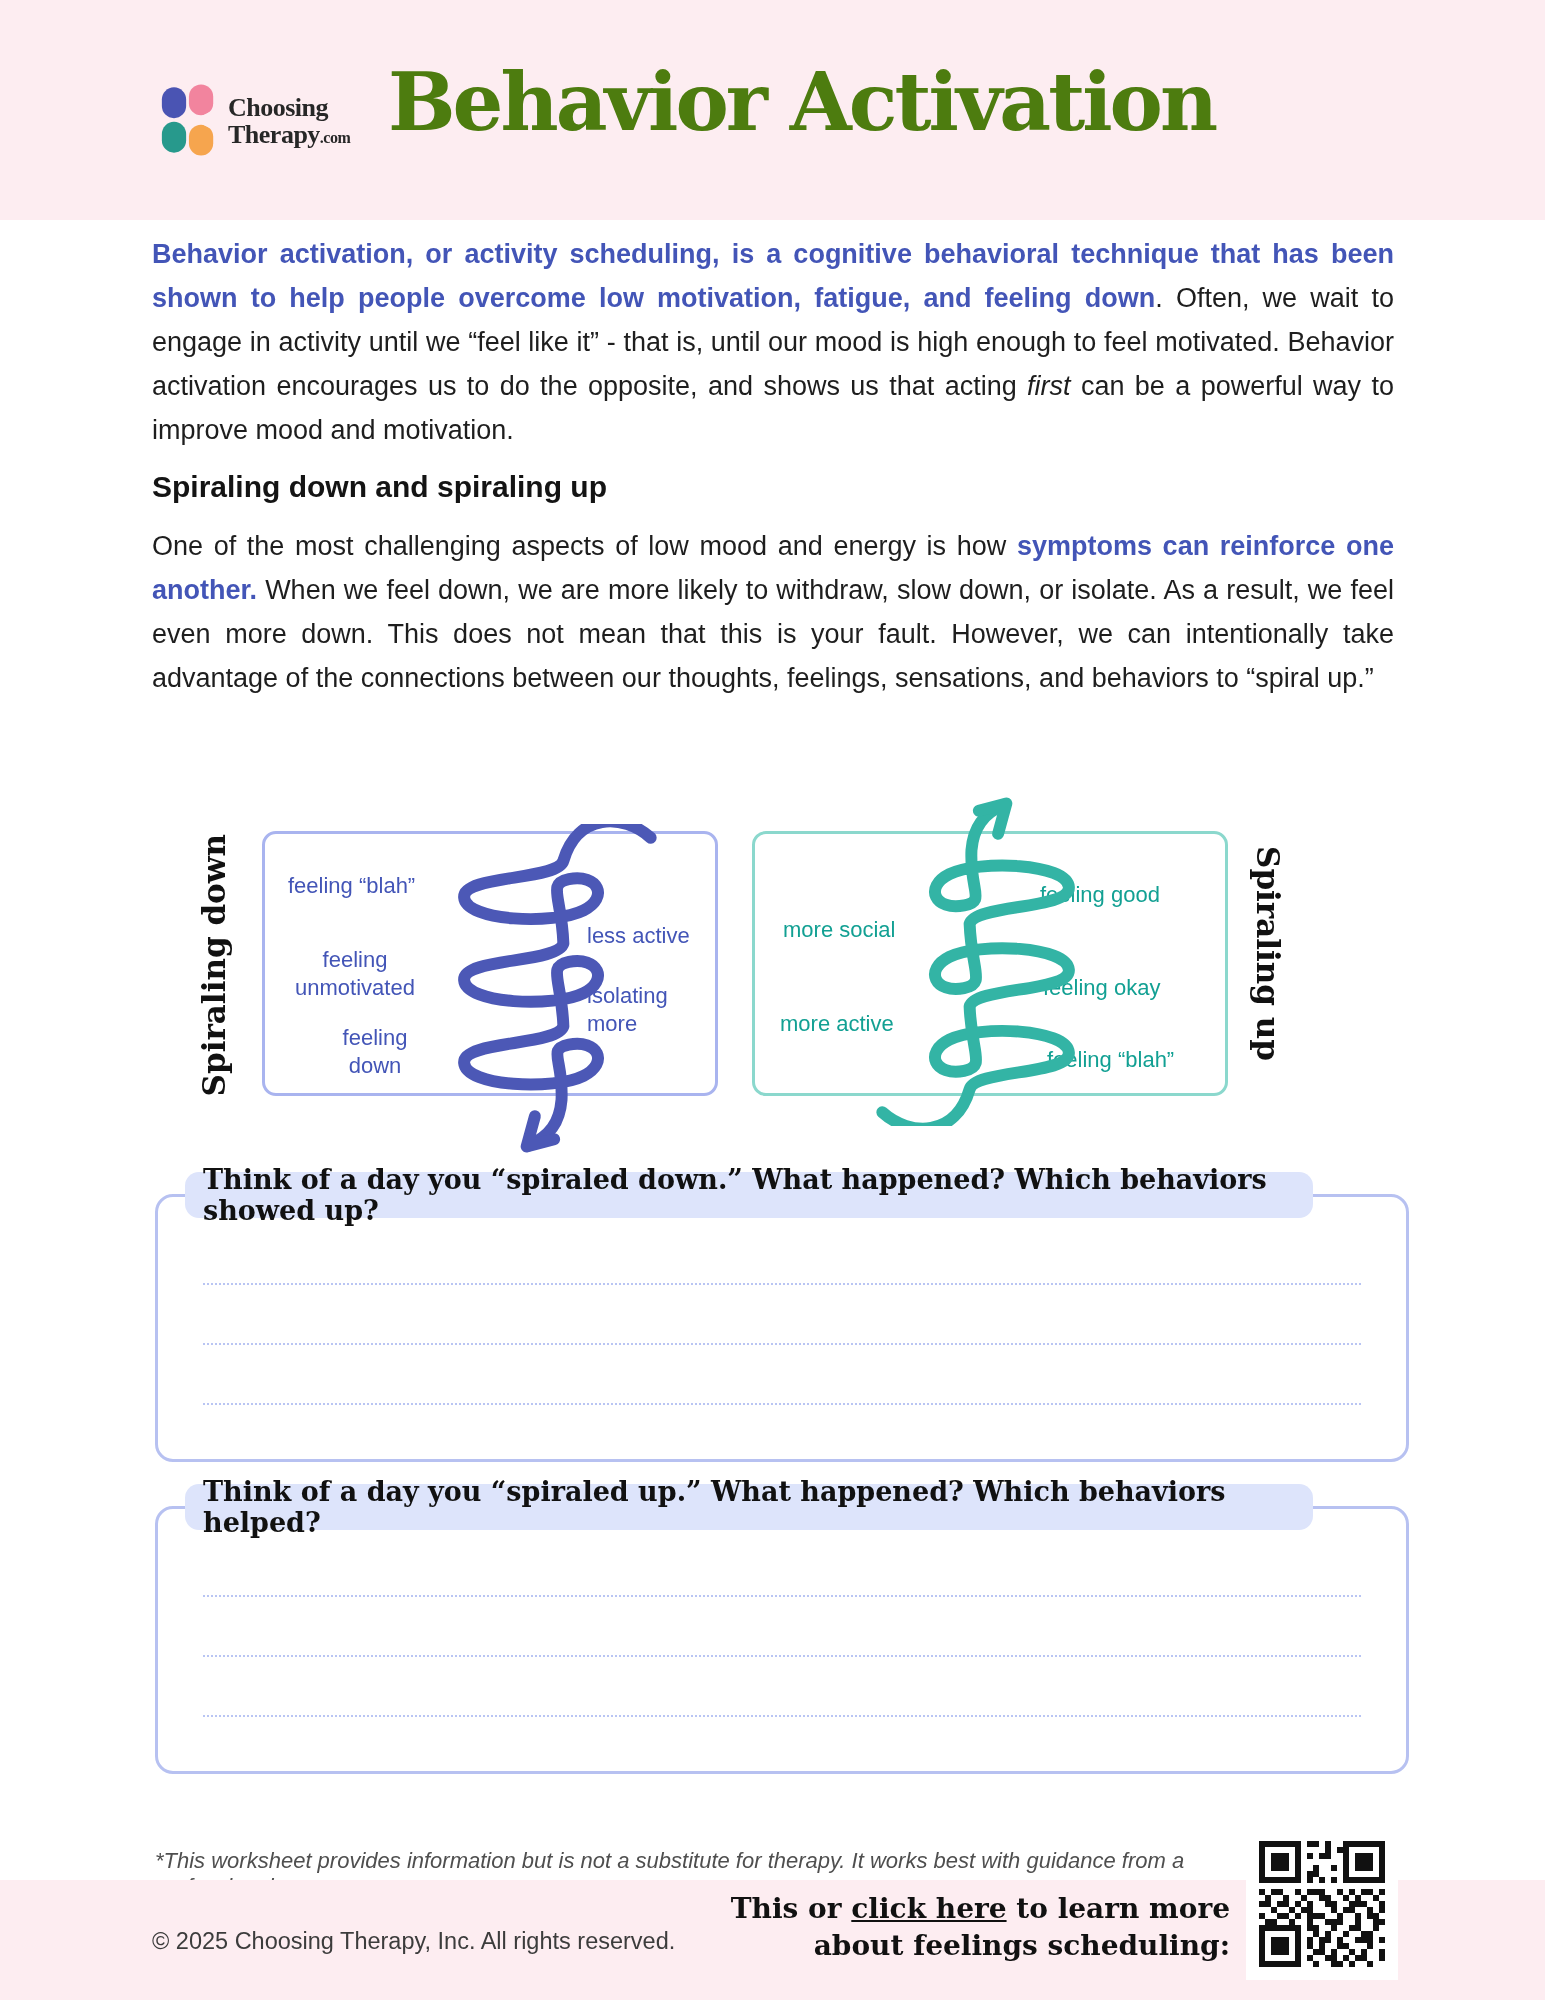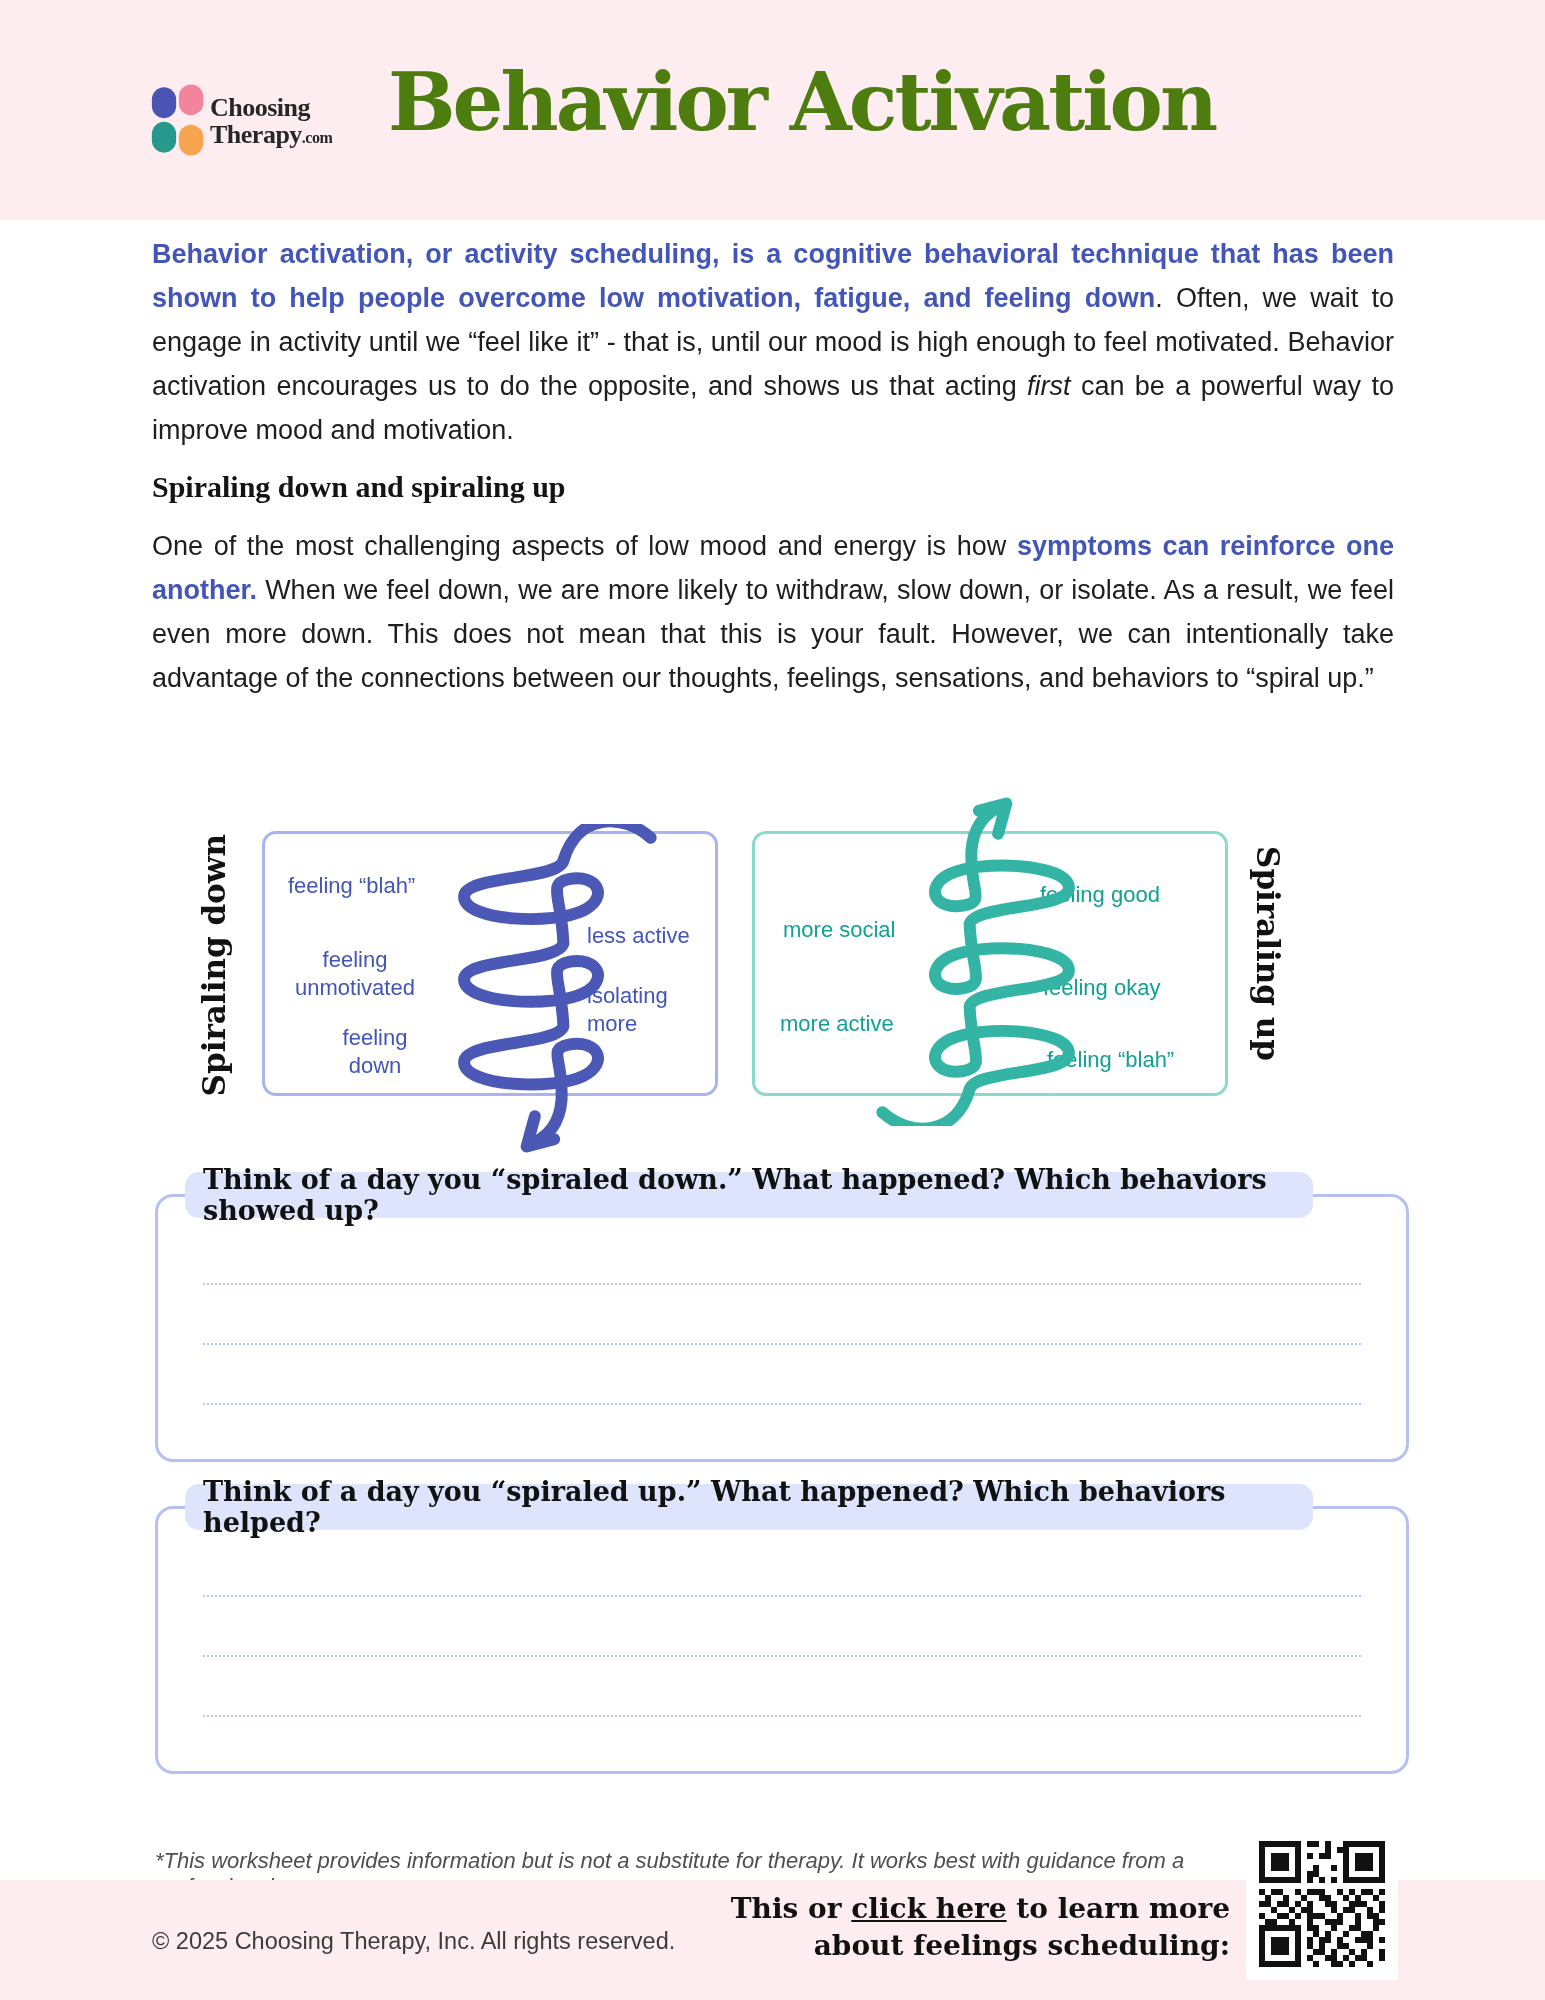--- a/index.html
+++ b/index.html
@@ -3,32 +3,32 @@
 <meta charset="utf-8">
 <style>
   * { margin:0; padding:0; box-sizing:border-box; }
   html,body { background:#ffffff; }
   .page {
     position:relative; width:1545px; height:2000px; overflow:hidden;
     background:#ffffff; font-family:"Liberation Sans", sans-serif; color:#1e1e1e;
   }
   
   .band-top { position:absolute; left:0; top:0; width:1545px; height:220px; background:#fdedf1; }
-  .logo { position:absolute; left:150px; top:82px; display:flex; align-items:center; gap:4px; }
+  .logo { position:absolute; left:160px; top:82px; display:flex; align-items:center; gap:12px; }
   .logo-text { font-family:"Liberation Serif", serif; font-weight:bold; color:#272727;
                font-size:26px; line-height:27px; letter-spacing:-0.5px; }
   .logo-com { font-size:16px; }
   .page-title { position:absolute; left:388px; top:62px; font-family:"DejaVu Serif","Liberation Serif",serif;
                 font-weight:bold; font-size:80px; line-height:1; letter-spacing:-3px; color:#4d7c0f; }
   
   .copy { position:absolute; left:152px; width:1242px; font-size:27px; line-height:44px;
           text-align:justify; color:#1e1e1e; }
   .copy .hl { color:#4355b7; font-weight:bold; }
   .intro { top:232px; }
-  .h2 { position:absolute; left:152px; top:470px; font-family:Liberation Serif, serif;
+  .h2 { position:absolute; left:152px; top:470px; font-family:Liberation Sans, sans-serif;
         font-weight:bold; font-size:30px; color:#141414; }
   .para2 { top:524px; }
   
   .diagram { position:absolute; left:0; top:772px; width:1545px; height:400px; }
   .v-label { position:absolute; font-family:"DejaVu Serif","Liberation Serif",serif; font-weight:bold;
              font-size:31px; color:#111; writing-mode:vertical-rl; white-space:nowrap; }
   .v-label.down { left:196px; top:62px; transform:rotate(180deg); }
   .v-label.up { left:1250px; top:74px; }
   .panel { position:absolute; top:59px; height:265px; border-radius:14px; background:#fff; }
   .panel.down { left:262px; width:456px; border:3px solid #a9b4ef; }

